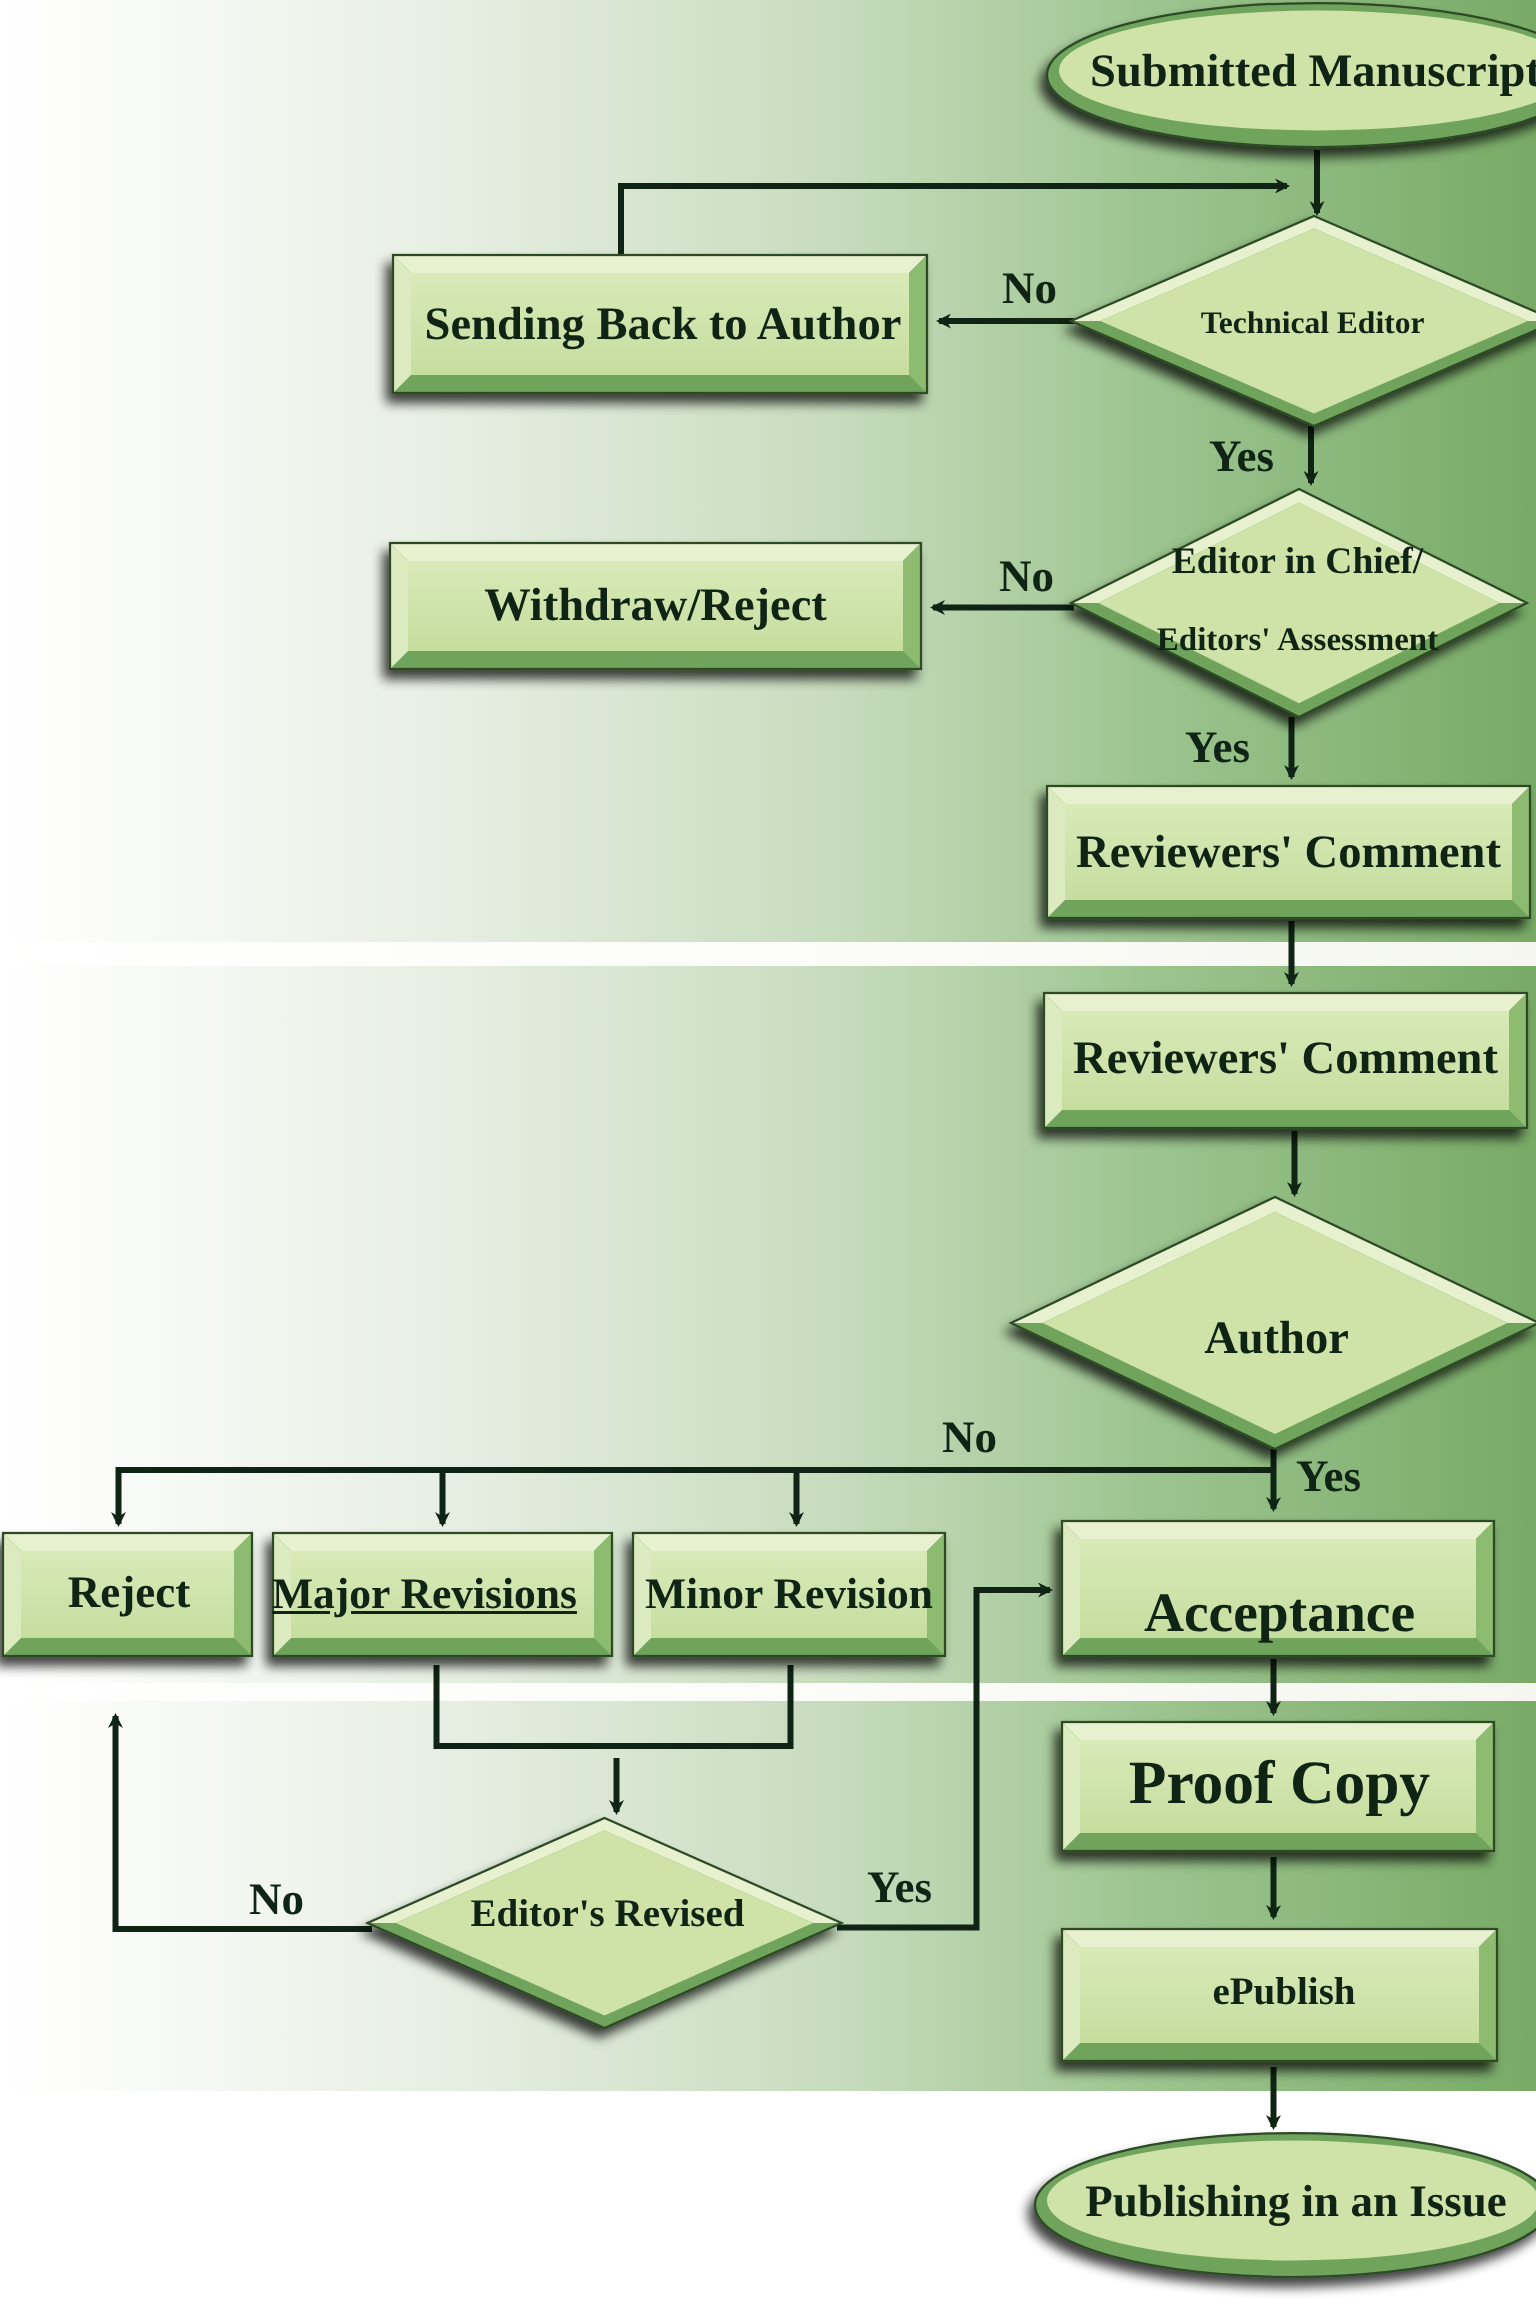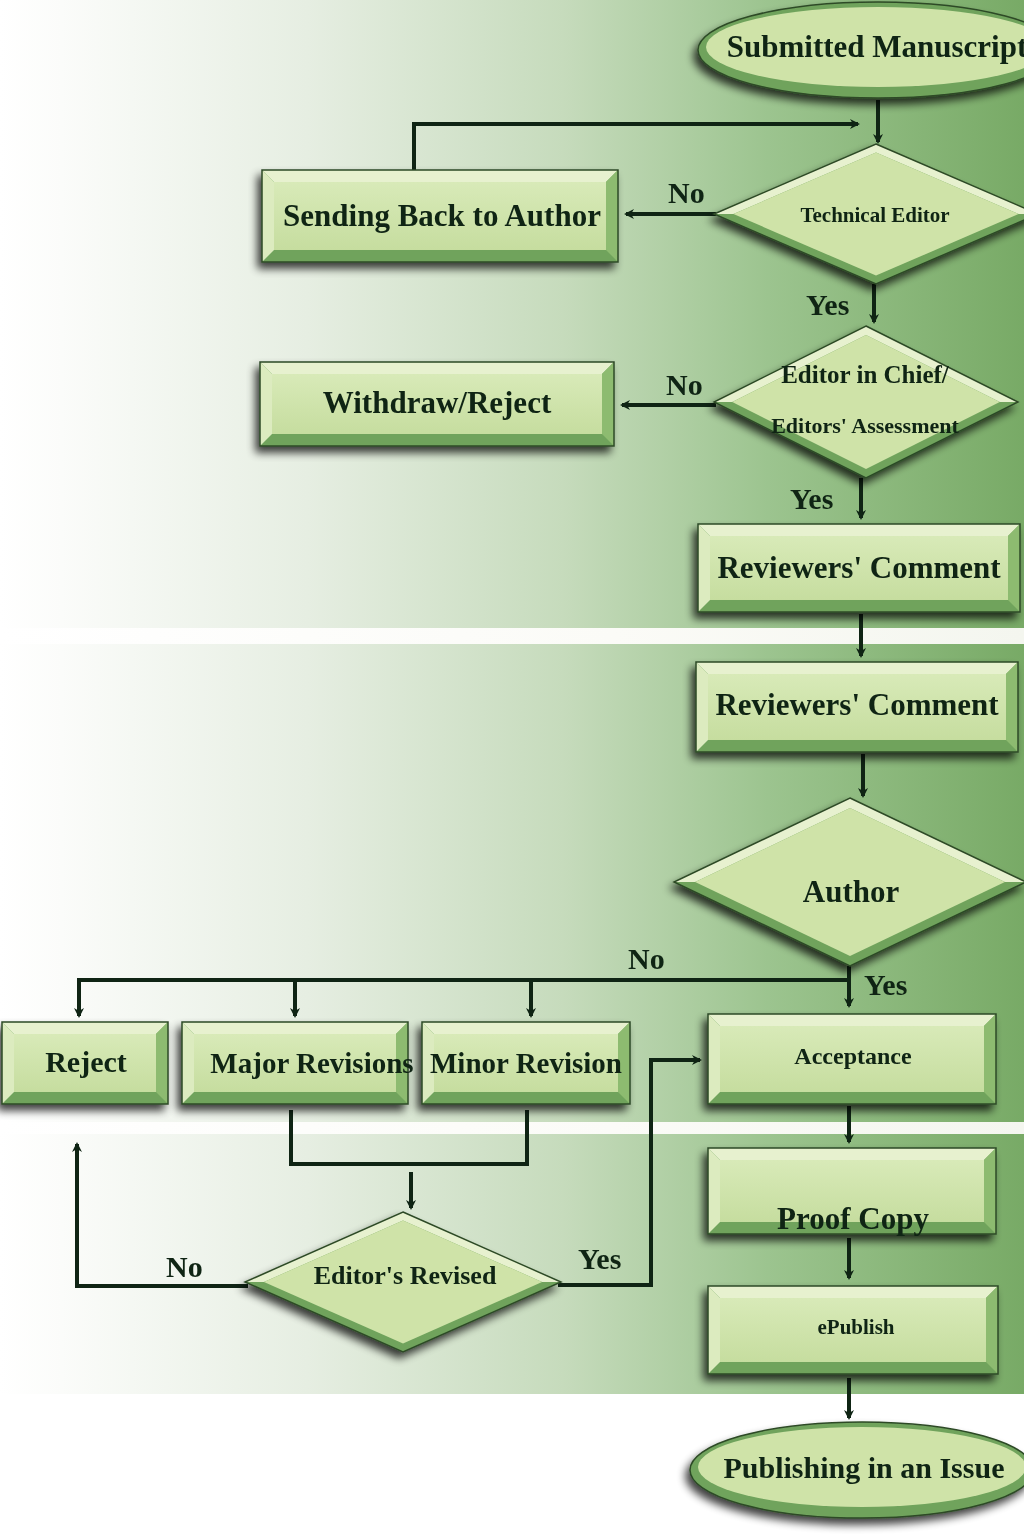--- a/index.html
+++ b/index.html
@@ -203,36 +203,36 @@
 </div>
 <div class="node-text" style="left:698px;top:664px;width:318px;height:82px;font-size:31px;">
   <span>Reviewers' Comment</span>
 </div>
 <div class="node-text" style="left:716px;top:852px;width:300px;height:80px;font-size:31px;flex-direction:column;">
   <span style="margin-right:30px;">Author</span>
 </div>
 <div class="node-text" style="left:6px;top:1024px;width:160px;height:76px;font-size:30px;">
   <span>Reject</span>
 </div>
-<div class="node-text" style="left:201px;top:1024px;width:222px;height:78px;font-size:29px;">
+<div class="node-text" style="left:172px;top:1024px;width:222px;height:78px;font-size:29px;text-decoration:underline;">
   <span>Major Revisions</span>
 </div>
 <div class="node-text" style="left:424px;top:1024px;width:204px;height:78px;font-size:29px;">
   <span>Minor Revision</span>
 </div>
-<div class="node-text" style="left:712px;top:1016px;width:282px;height:80px;font-size:24px;">
+<div class="node-text" style="left:712px;top:1016px;width:282px;height:80px;font-size:37px;align-items:flex-end;">
   <span>Acceptance</span>
 </div>
 <div class="node-text" style="left:280px;top:1254px;width:250px;height:44px;font-size:26px;">
   <span>Editor's Revised</span>
 </div>
-<div class="node-text" style="left:712px;top:1150px;width:282px;height:78px;font-size:31px;margin-top:30px;">
+<div class="node-text" style="left:712px;top:1150px;width:282px;height:78px;font-size:41px;">
   <span>Proof Copy</span>
 </div>
-<div class="node-text" style="left:712px;top:1288px;width:288px;height:80px;font-size:21px;">
+<div class="node-text" style="left:712px;top:1288px;width:288px;height:80px;font-size:26px;">
   <span>ePublish</span>
 </div>
 <div class="node-text" style="left:706px;top:1440px;width:316px;height:56px;font-size:30px;">
   <span>Publishing in an Issue</span>
 </div>
 
 <span class="lbl" style="left:668px;top:176px;">No</span>
 <span class="lbl" style="left:806px;top:288px;">Yes</span>
 <span class="lbl" style="left:666px;top:368px;">No</span>
 <span class="lbl" style="left:790px;top:482px;">Yes</span>

